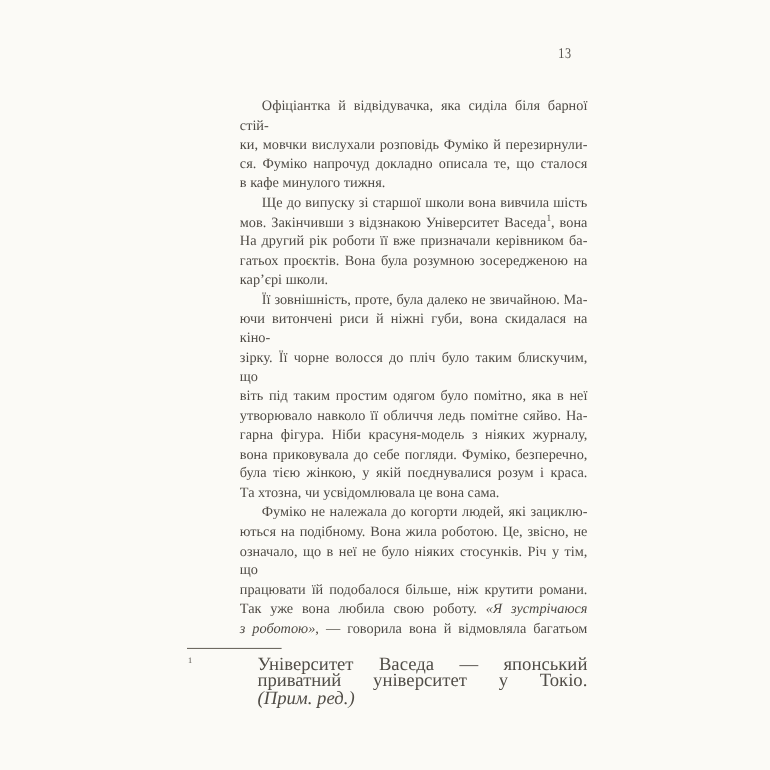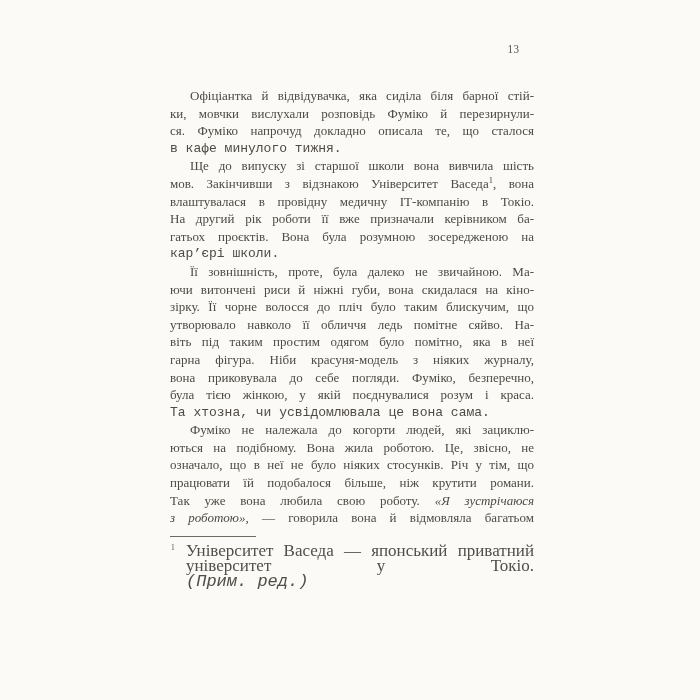--- a/index.html
+++ b/index.html
@@ -34,27 +34,27 @@
     left: 170px;
     top: 87px;
     width: 364px;
   }
   .line {
     font-size: 13px;
     line-height: 17.6px;
     text-align: justify;
     text-align-last: justify;
     color: #4e4a44;
+    margin-left: 48px;
   }
   .line.first {
     text-indent: 20px;
   }
   .line.last {
     text-align-last: left;
-    font-family: Liberation Mono, monospace;
   }
   .line sup {
     font-size: 8.5px;
     line-height: 0;
     vertical-align: super;
   }
   .footnote {
     margin-top: 9px;
   }
   .fn-rule {
@@ -92,31 +92,30 @@
     <div id="paragraphs">
         <div class="para">
           <div class="line first"><span>Офіціантка й відвідувачка, яка сиділа біля барної стій-</span></div>
           <div class="line"><span>ки, мовчки вислухали розповідь Фуміко й перезирнули-</span></div>
           <div class="line"><span>ся. Фуміко напрочуд докладно описала те, що сталося</span></div>
           <div class="line last"><span>в кафе минулого тижня.</span></div>
         </div>
         <div class="para">
           <div class="line first"><span>Ще до випуску зі старшої школи вона вивчила шість</span></div>
           <div class="line"><span>мов. Закінчивши з відзнакою Університет Васеда</span><sup>1</sup><span>, вона</span></div>
-          <div class="line"><span>влаштувалася в провідну медичну ІТ-компанію в Токіо.</span></div>
           <div class="line"><span>На другий рік роботи її вже призначали керівником ба-</span></div>
           <div class="line"><span>гатьох проєктів. Вона була розумною зосередженою на</span></div>
           <div class="line last"><span>кар’єрі школи.</span></div>
         </div>
         <div class="para">
           <div class="line first"><span>Її зовнішність, проте, була далеко не звичайною. Ма-</span></div>
           <div class="line"><span>ючи витончені риси й ніжні губи, вона скидалася на кіно-</span></div>
           <div class="line"><span>зірку. Її чорне волосся до пліч було таким блискучим, що</span></div>
+          <div class="line"><span>віть під таким простим одягом було помітно, яка в неї</span></div>
           <div class="line"><span>утворювало навколо її обличчя ледь помітне сяйво. На-</span></div>
-          <div class="line"><span>віть під таким простим одягом було помітно, яка в неї</span></div>
           <div class="line"><span>гарна фігура. Ніби красуня-модель з ніяких журналу,</span></div>
           <div class="line"><span>вона приковувала до себе погляди. Фуміко, безперечно,</span></div>
           <div class="line"><span>була тією жінкою, у якій поєднувалися розум і краса.</span></div>
           <div class="line last"><span>Та хтозна, чи усвідомлювала це вона сама.</span></div>
         </div>
         <div class="para">
           <div class="line first"><span>Фуміко не належала до когорти людей, які зациклю-</span></div>
           <div class="line"><span>ються на подібному. Вона жила роботою. Це, звісно, не</span></div>
           <div class="line"><span>означало, що в неї не було ніяких стосунків. Річ у тім, що</span></div>
           <div class="line"><span>працювати їй подобалося більше, ніж крутити романи.</span></div>

